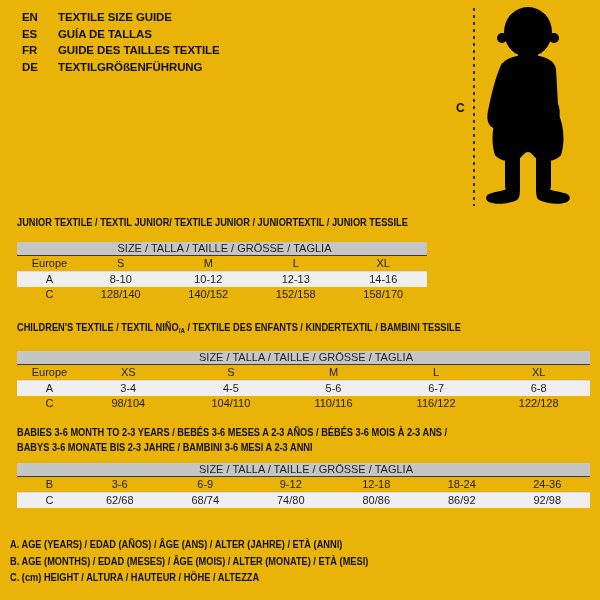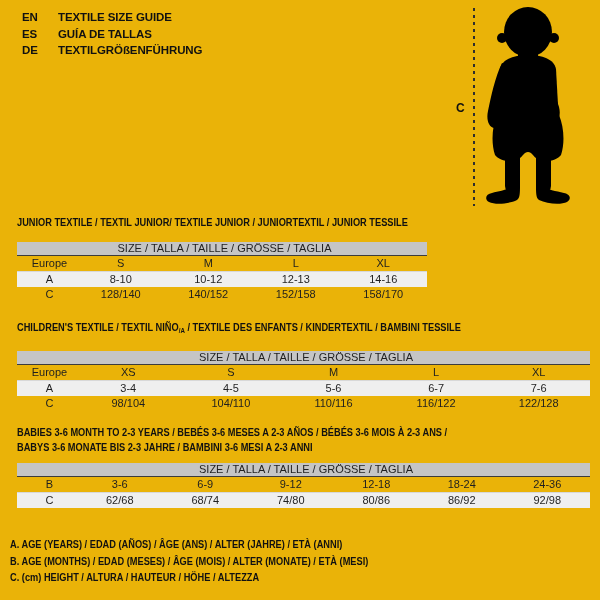--- a/index.html
+++ b/index.html
@@ -75,20 +75,23 @@
 <body>
 
 <div class="canvas">
 
   <div class="lang-list">
     <div class="lang-row">
       <span class="lang-code">EN</span><span>TEXTILE SIZE GUIDE</span>
     </div>
     <div class="lang-row">
       <span class="lang-code">ES</span><span>GUÍA DE TALLAS</span>
+    </div>
+    <div class="lang-row">
+      <span class="lang-code">FR</span><span>GUIDE DES TAILLES TEXTILE</span>
     </div>
     <div class="lang-row">
       <span class="lang-code">DE</span><span>TEXTILGRÖßENFÜHRUNG</span>
     </div>
   </div>
 
   <span class="figure-c">C</span>
   <div class="dotted-line"></div>
   <svg class="baby-svg" width="96" height="204" viewBox="0 0 96 204" fill="#000000">
     <ellipse cx="48" cy="27" rx="24" ry="25"></ellipse>
@@ -168,21 +171,21 @@
           <td>M</td>
           <td>L</td>
           <td>XL</td>
         </tr>
         <tr class="shaded">
           <td class="lbl">A</td>
           <td>3-4</td>
           <td>4-5</td>
           <td>5-6</td>
           <td>6-7</td>
-          <td>7-6</td>
+          <td>6-8</td>
         </tr>
         <tr>
           <td class="lbl">C</td>
           <td>98/104</td>
           <td>104/110</td>
           <td>110/116</td>
           <td>116/122</td>
           <td>122/128</td>
         </tr>
       </tbody>

